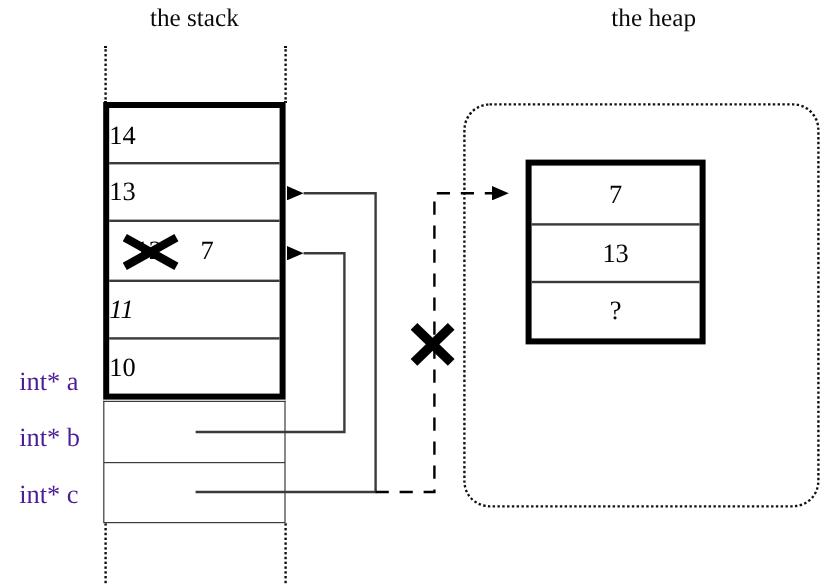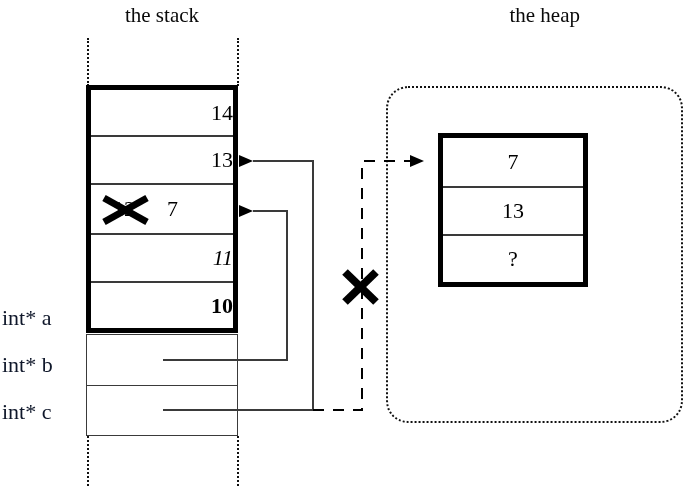--- a/index.html
+++ b/index.html
@@ -51,27 +51,27 @@
   .stack-cell {
     position: absolute;
     left: 0;
     width: 100%;
     box-sizing: border-box;
     border-bottom: 2px solid #3a3a3a;
     font-size: 22px;
     line-height: 1;
     display: flex;
     align-items: center;
-    justify-content: flex-end;
+    justify-content: flex-start;
   }
   #cell-14 { top: 0px;   height: 47px; }
   #cell-13 { top: 47px;  height: 48px; }
   #cell-12 { top: 95px;  height: 50px; justify-content: flex-start; padding-left: 22px; }
   #cell-11 { top: 145px; height: 48px; font-style: italic; }
-  #cell-10 { top: 193px; height: 45px; border-bottom: none; font-weight: bold; }
+  #cell-10 { top: 193px; height: 45px; border-bottom: none; }
 
   .struck-wrap {
     position: relative;
     display: inline-block;
     margin-right: 10px;
   }
   .struck-x {
     position: absolute;
     left: -14px;
     top: -4px;
@@ -87,25 +87,25 @@
     width: 152px;
     box-sizing: border-box;
     border: 1.5px solid #3a3a3a;
     background: #fff;
   }
   #var-b { top: 334px; height: 51px; border-bottom: none; }
   #var-c { top: 385px; height: 51px; }
 
   .var-label {
     position: absolute;
-    left: 2px;
+    left: 16px;
     font-size: 22px;
     line-height: 22px;
     white-space: nowrap;
-    color: #0f172a;
+    color: #4c1d95;
   }
   #label-a { top: 307px; }
   #label-b { top: 354px; }
   #label-c { top: 401px; }
 
   
   #heap-region {
     position: absolute;
     left: 386px;
     top: 86px;

